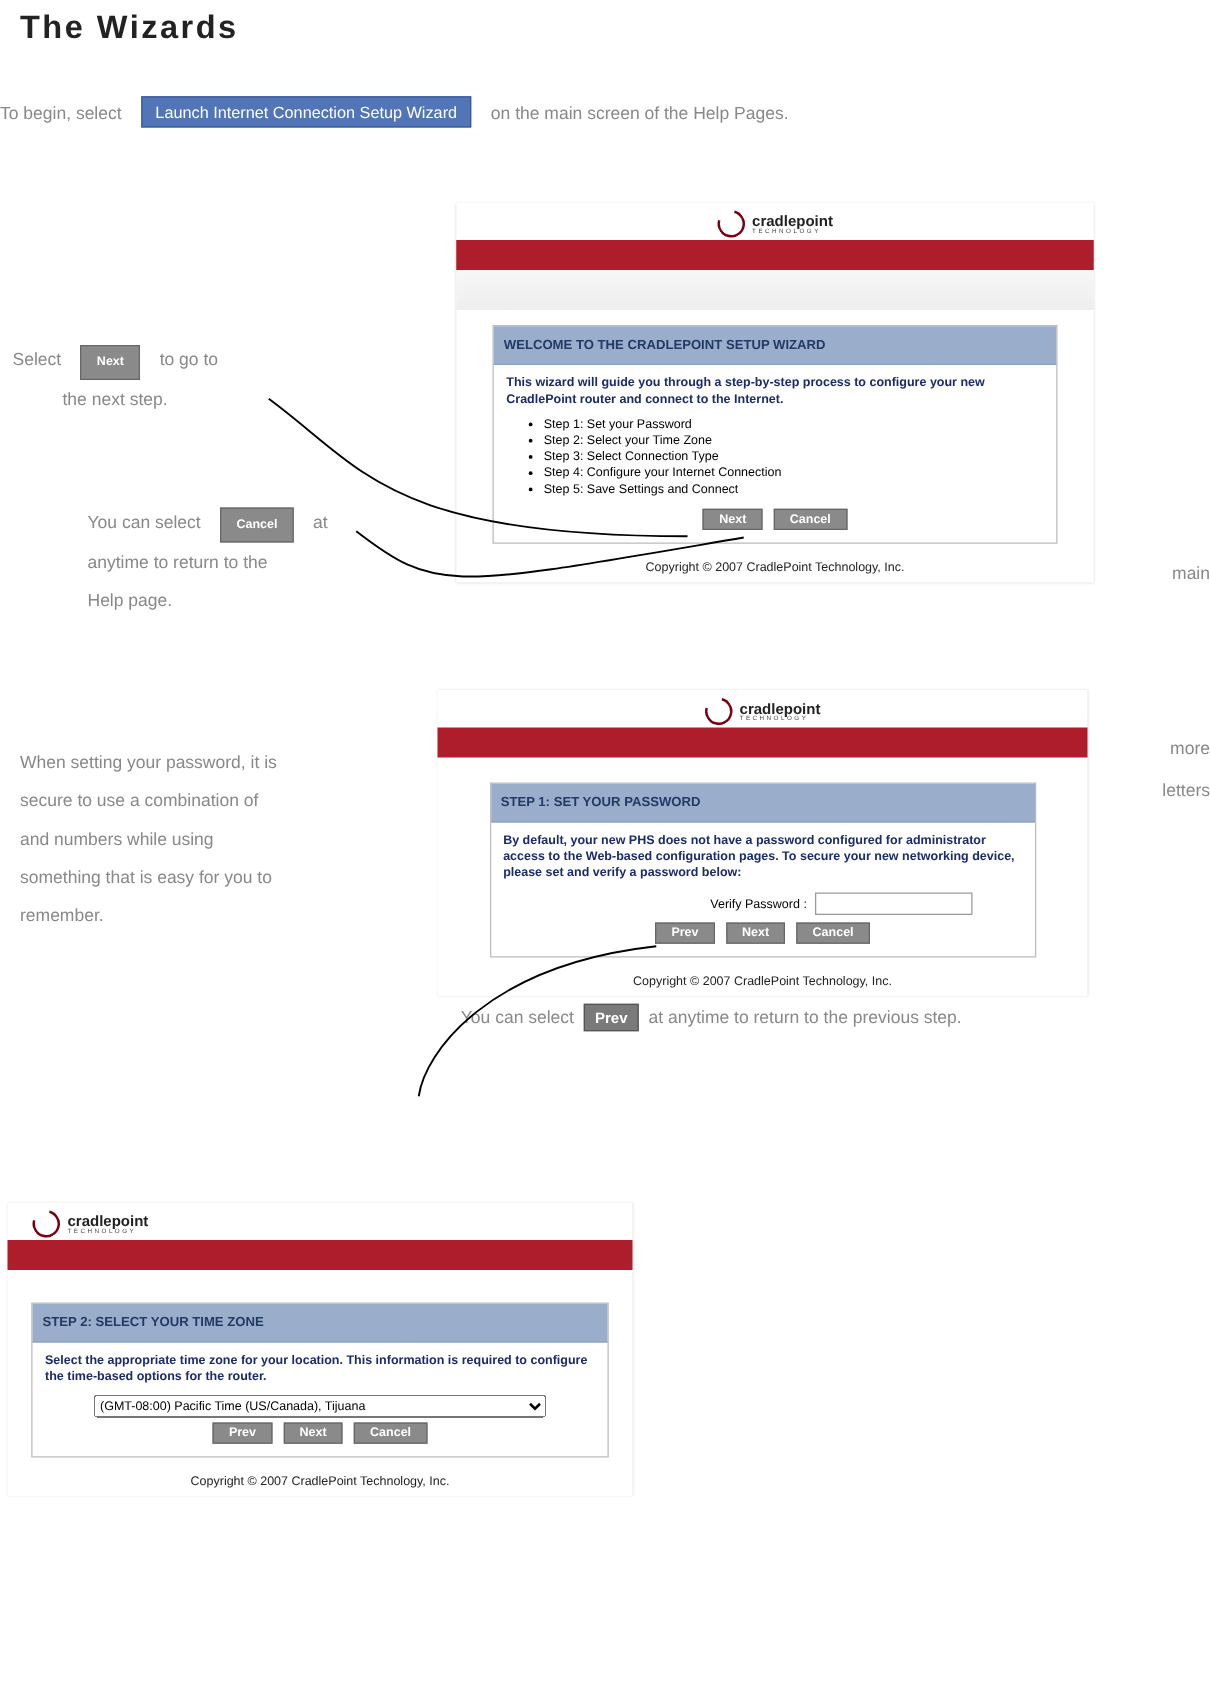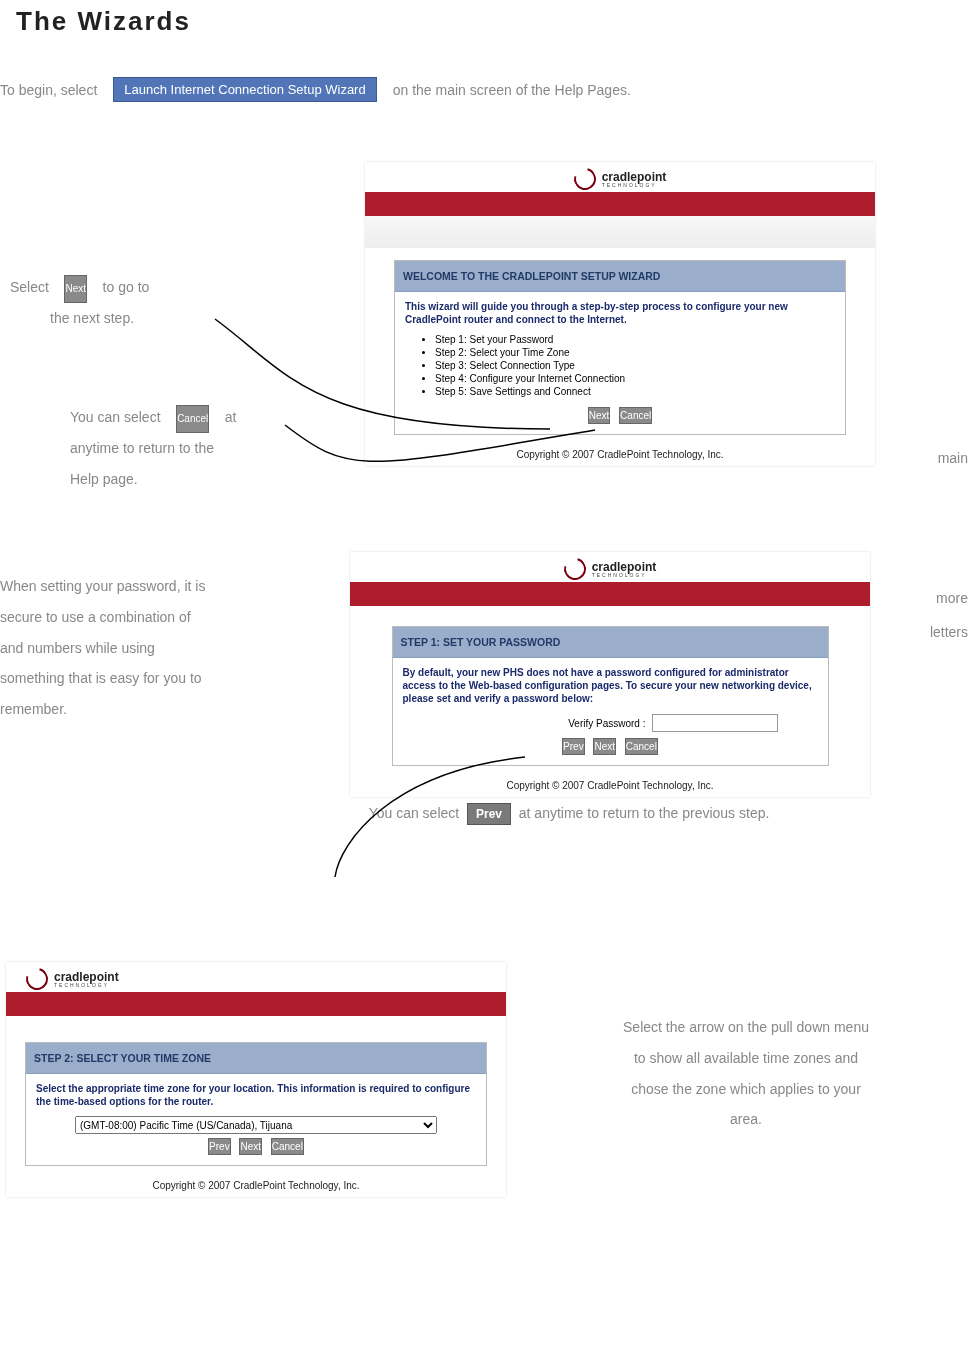--- a/index.html
+++ b/index.html
@@ -34,22 +34,22 @@
     font-size: 13px;
     padding: 4px 10px;
     border: 1px solid #3a5a96;
     white-space: nowrap;
   }
   .btn-small {
     display: inline-block;
     background: #8a8a8a;
     color: #fff;
     font-size: 10px;
-    font-weight: normal;
-    padding: 2px 0;
+    font-weight: bold;
+    padding: 2px 12px;
     border: 1px solid #666;
   }
   .btn-prev {
     background: #7a7a7a;
     color: #fff;
     font-size: 12px;
     font-weight: bold;
     padding: 3px 8px;
     border: 1px solid #555;
   }
@@ -270,21 +270,21 @@
           <span class="btn-small">Next</span>
           <span class="btn-small">Cancel</span>
         </div>
       </div>
     </div>
     <div class="copyright">Copyright © 2007 CradlePoint Technology, Inc.</div>
   </div>
 </div>
 
 <div class="section section2">
-  <div class="left-notes" style="top:19px; width:330px; left:0;">
+  <div class="left-notes" style="top:42px; width:330px; left:0;padding-left:16px;">
     <div>When setting your password, it is</div>
     <div>secure to use a combination of</div>
     <div>and numbers while using</div>
     <div>something that is easy for you to</div>
     <div>remember.</div>
   </div>
   <span class="right-word" style="top:38px">more</span>
   <span class="right-word" style="top:72px">letters</span>
 
   <div class="arrow" style="left:330px; top:200px; width:200px; height:130px;">
@@ -357,19 +357,13 @@
         <div class="btn-row" style="margin-top:4px;">
           <span class="btn-small">Prev</span>
           <span class="btn-small">Next</span>
           <span class="btn-small">Cancel</span>
         </div>
       </div>
     </div>
     <div class="copyright">Copyright © 2007 CradlePoint Technology, Inc.</div>
   </div>
 
-  <div class="tz-note">
-    <div>Select the arrow on the pull down menu</div>
-    <div>to show all available    time zones and</div>
-    <div>chose the zone which applies to your</div>
-    <div>area.</div>
-  </div>
 </div>
 
 </body></html>

